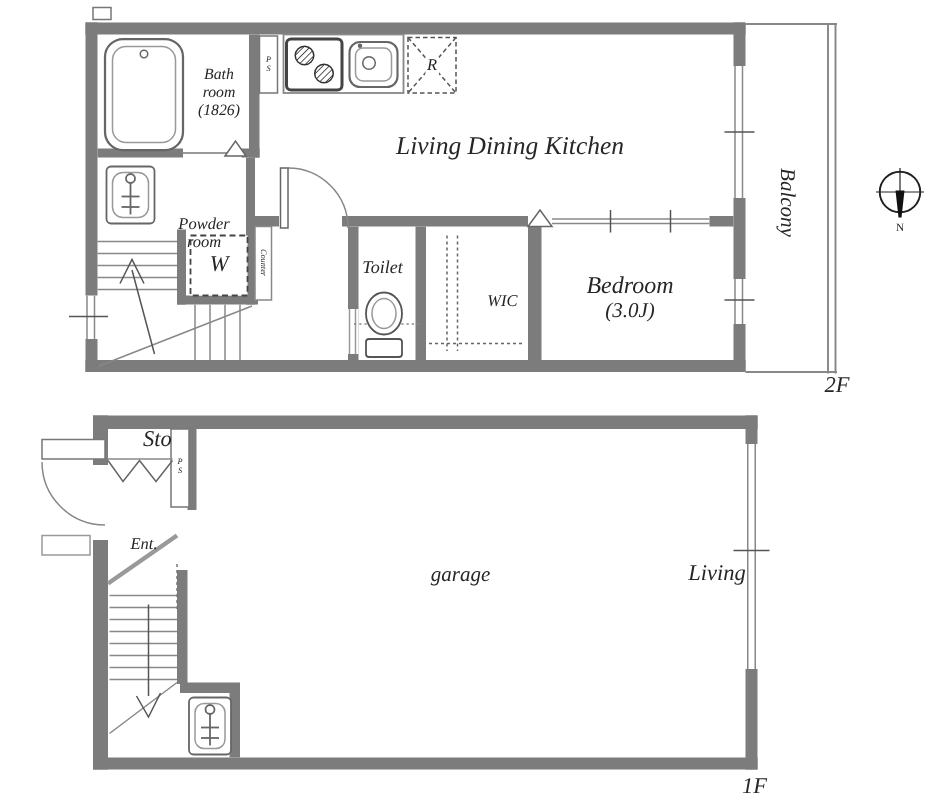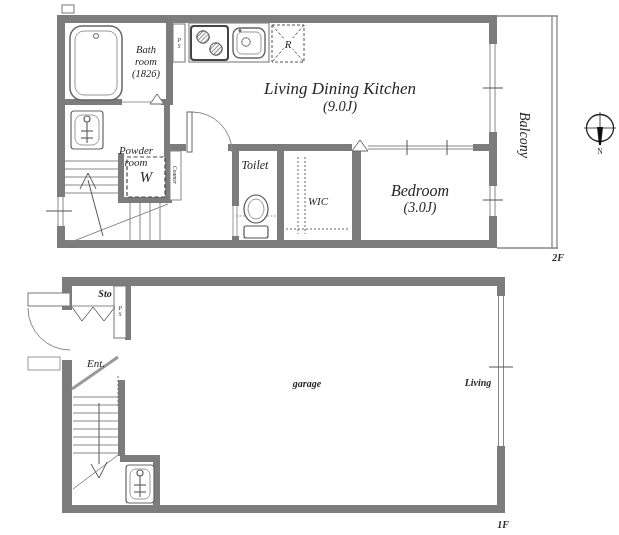--- a/index.html
+++ b/index.html
@@ -3,23 +3,23 @@
 <meta charset="utf-8">
 <style>
   html,body{margin:0;padding:0;background:#ffffff;}
   .plan{position:relative;width:619px;height:535px;background:#ffffff;overflow:hidden;
         font-family:"Liberation Serif",serif;}
   svg{position:absolute;left:0;top:0;}
   .lbl{position:absolute;transform:translate(-50%,-50%);font-family:"Liberation Serif",serif;
        font-style:italic;color:#262626;text-align:center;line-height:1.12;white-space:nowrap;}
   .rot{transform:translate(-50%,-50%) rotate(90deg);}
   .upright{writing-mode:vertical-rl;text-orientation:upright;letter-spacing:0;}
-  .s5{font-size:5.5px;} .s7{font-size:7.5px;} .s10{font-size:10px;font-weight:bold;} .s105{font-size:10.5px;}
+  .s5{font-size:5.5px;} .s7{font-size:7.5px;} .s10{font-size:15px;} .s105{font-size:10.5px;}
   .s11{font-size:11px;} .s12{font-size:12px;} .s14{font-size:14px;} .s145{font-size:14.5px;}
-  .s15{font-size:15px;} .s155{font-size:10px;font-weight:bold;} .s16{font-size:16px;font-style:italic;} .s17{font-size:17px;text-align:right;}
+  .s15{font-size:15px;} .s155{font-size:14px;} .s16{font-size:16px;font-style:italic;} .s17{font-size:17px;text-align:right;}
   .wbg{background:#fff;padding:0 1px;}
 </style>
 </head>
 <body>
 
 <div class="plan">
 <svg width="619" height="535" viewBox="0 0 619 535">
   <defs>
     <pattern id="hatch" width="3" height="3" patternUnits="userSpaceOnUse" patternTransform="rotate(45)">
       <line x1="0" y1="0" x2="0" y2="3" stroke="#444" stroke-width="1.2"></line>
@@ -245,24 +245,23 @@
   <div>Bath</div>
   <div>room</div>
   <div>(1826)</div>
 </div>
 <div class="lbl s11" style="left:136px;top:127px;margin-top:29px;">
   <div>Powder</div>
   <div>room</div>
 </div>
 <div class="lbl" style="left:340px;top:97px;">
   <div class="s17">Living Dining Kitchen</div>
-  <div class="s145">(9.0J)</div>
-</div>
-<div class="lbl s12" style="left:255px;top:166px;">Toilet</div>
-<div class="lbl s11" style="left:318px;top:201px;">WIC</div>
+</div>
+<div class="lbl s12" style="left:255px;top:179px;">Toilet</div>
+<div class="lbl s11" style="left:335px;top:201px;">WIC</div>
 <div class="lbl" style="left:420px;top:199px;">
   <div class="s16">Bedroom</div>
   <div class="s14">(3.0J)</div>
 </div>
 <div class="lbl rot s14" style="left:524px;top:135px;">Balcony</div>
 <div class="lbl s15" style="left:146px;top:177px;">W</div>
 <div class="lbl s11 wbg" style="left:288px;top:44px;">R</div>
 <div class="lbl rot s5" style="left:175px;top:175px;">Counter</div>
 <div class="lbl upright s5" style="left:179px;top:43px;">PS</div>
 <div class="lbl s10" style="left:558px;top:258px;">2F</div>

